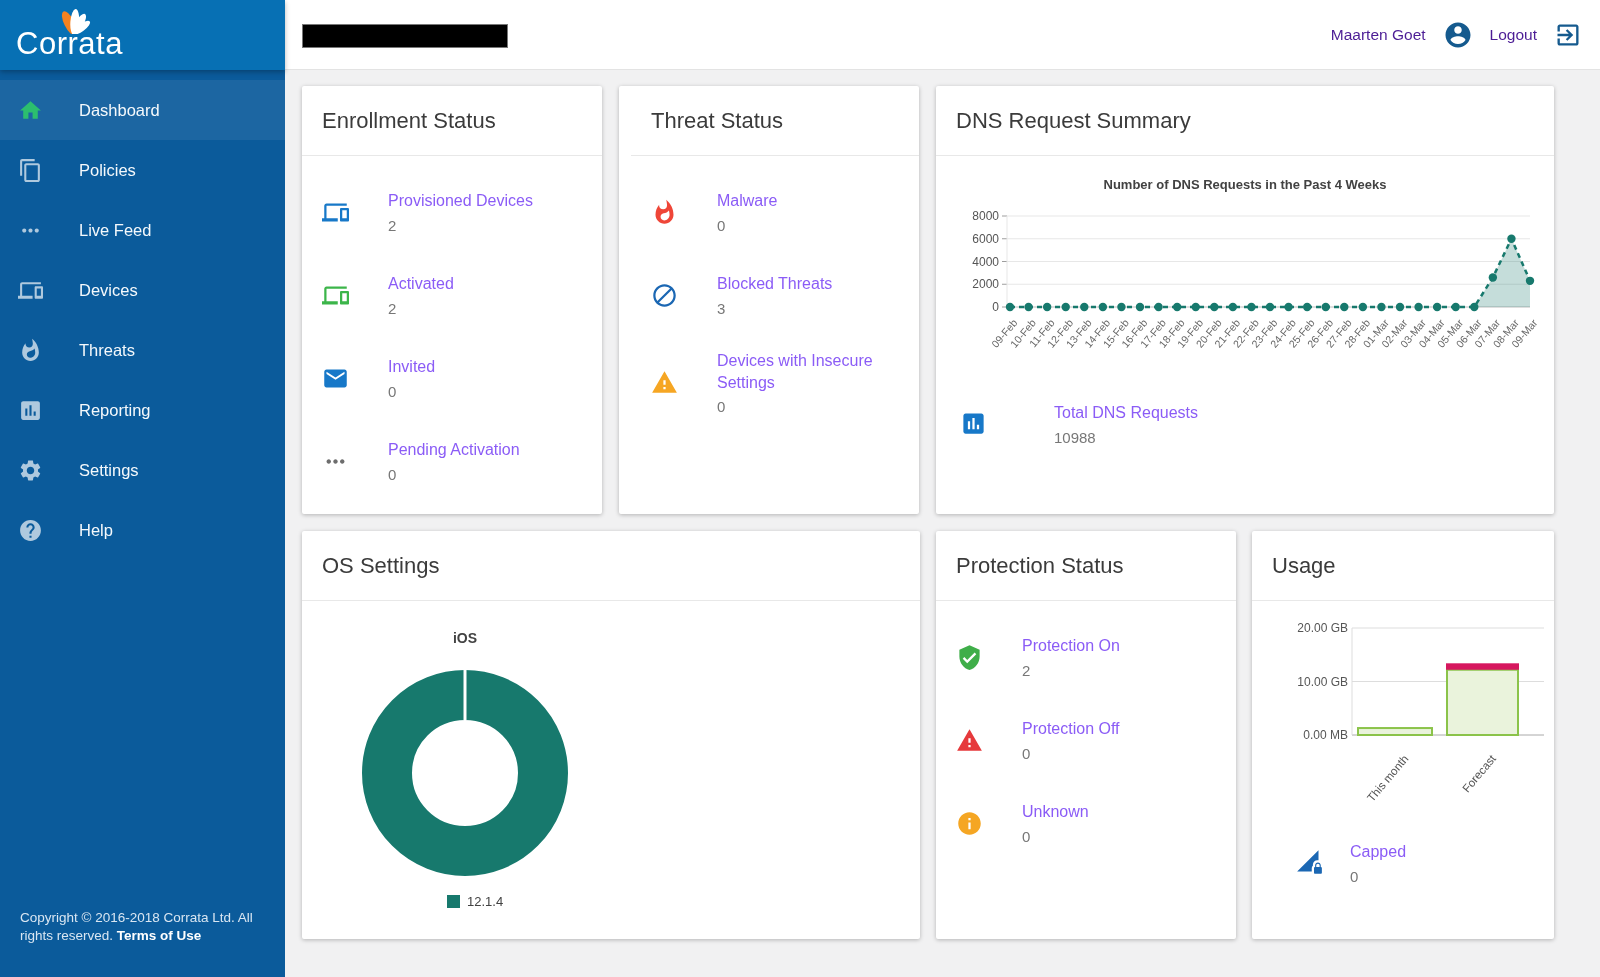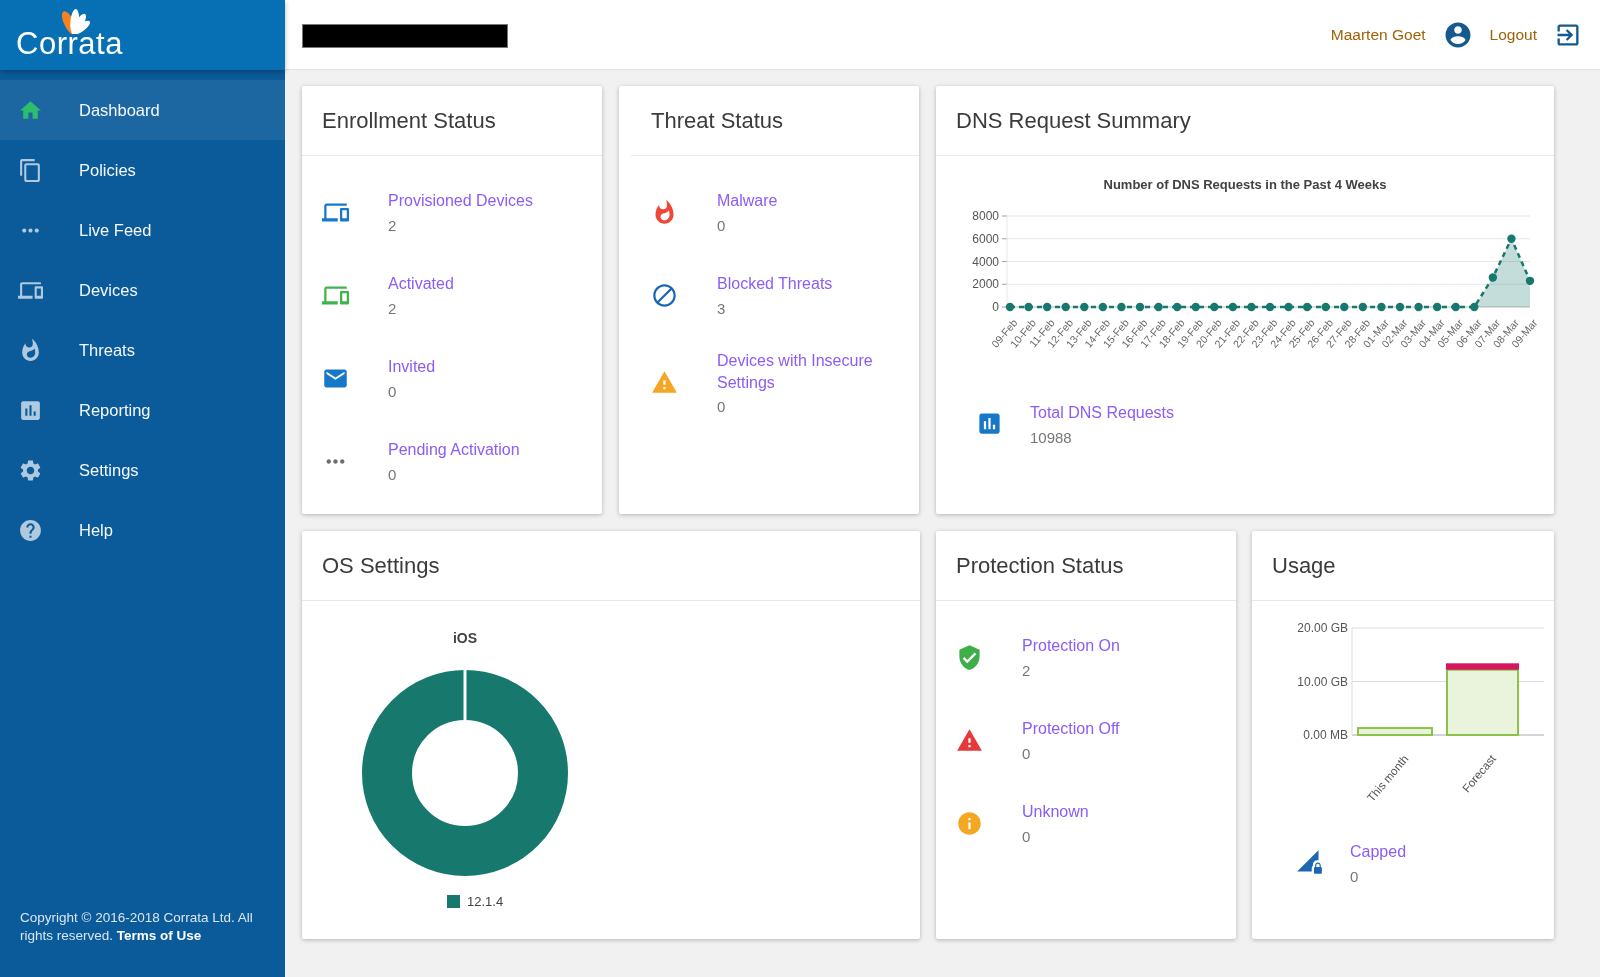--- a/index.html
+++ b/index.html
@@ -17,21 +17,21 @@
   .nav-icon { width:25px; height:25px; margin-right:36px; display:flex; align-items:center; }
   .nav-icon svg { width:25px; height:25px; }
   .nav-label { color:#f5f9fc; font-size:16.5px; }
   .copyright { position:absolute; left:20px; right:18px; bottom:32px; color:#D9E6F2; font-size:13.5px; line-height:1.32; }
   .copyright strong { color:#fff; cursor:pointer; }
 
   
   .topbar { position:absolute; left:285px; top:0; right:0; height:70px; background:#fff; border-bottom:1px solid #e3e3e3; }
   .redacted { position:absolute; left:17px; top:24px; width:206px; height:24px; background:#000; border:1px solid #777; }
   .user-area { position:absolute; right:18px; top:0; height:70px; display:flex; align-items:center; gap:17px; }
-  .user-name, .logout-label { font-size:15.5px; color:#a16207; }
+  .user-name, .logout-label { font-size:15.5px; color:#4c1d95; }
   .logout-label { cursor:pointer; }
   .hdr-icon svg { display:block; }
 
   
   .content { position:absolute; left:285px; top:70px; right:0; bottom:0; background:#f1f1f2; }
   .card { position:absolute; background:#fff; border-radius:2px; box-shadow:0 1px 4px rgba(0,0,0,.26); }
   .card-title { font-size:22px; color:#3b3b3b; font-weight:400; padding:22px 24px 21px 20px; }
   .card-hr { border-bottom:1px solid #e8e8e8; }
   .card-body { padding:0 20px; }
 
@@ -44,21 +44,21 @@
 
   .stat { display:flex; align-items:center; margin-top:27px; min-height:56px; }
   .stat:first-child { margin-top:28px; }
   .s-icon { width:28px; min-width:28px; margin-right:38px; display:flex; align-items:center; }
   .s-icon svg { width:27px; height:27px; }
   .s-label { font-size:16px; color:#8b5cf6; line-height:1.35; max-width:190px; }
   .s-value { font-size:15px; color:#777; margin-top:5px; }
 
   .chart-title { text-align:center; font-size:13px; font-weight:bold; color:#424242; margin-top:21px; }
   #dns-chart { display:block; margin-top:3px; }
-  .total-row { display:flex; align-items:center; padding-left:40px; margin-top:2px; }
+  .total-row { display:flex; align-items:center; padding-left:24px; margin-top:2px;gap:40px; }
   .total-row .s-icon { margin-right:26px; }
   #os-donut { display:block; }
   #usage-chart { display:block; margin-top:0; }
   .capped-row { display:flex; align-items:center; padding-left:44px; margin-top:8px; }
   .capped-row .s-icon { margin-right:26px; }
   svg text { font-family:"Liberation Sans", sans-serif; }
 </style>
 </head>
 <body>
 

